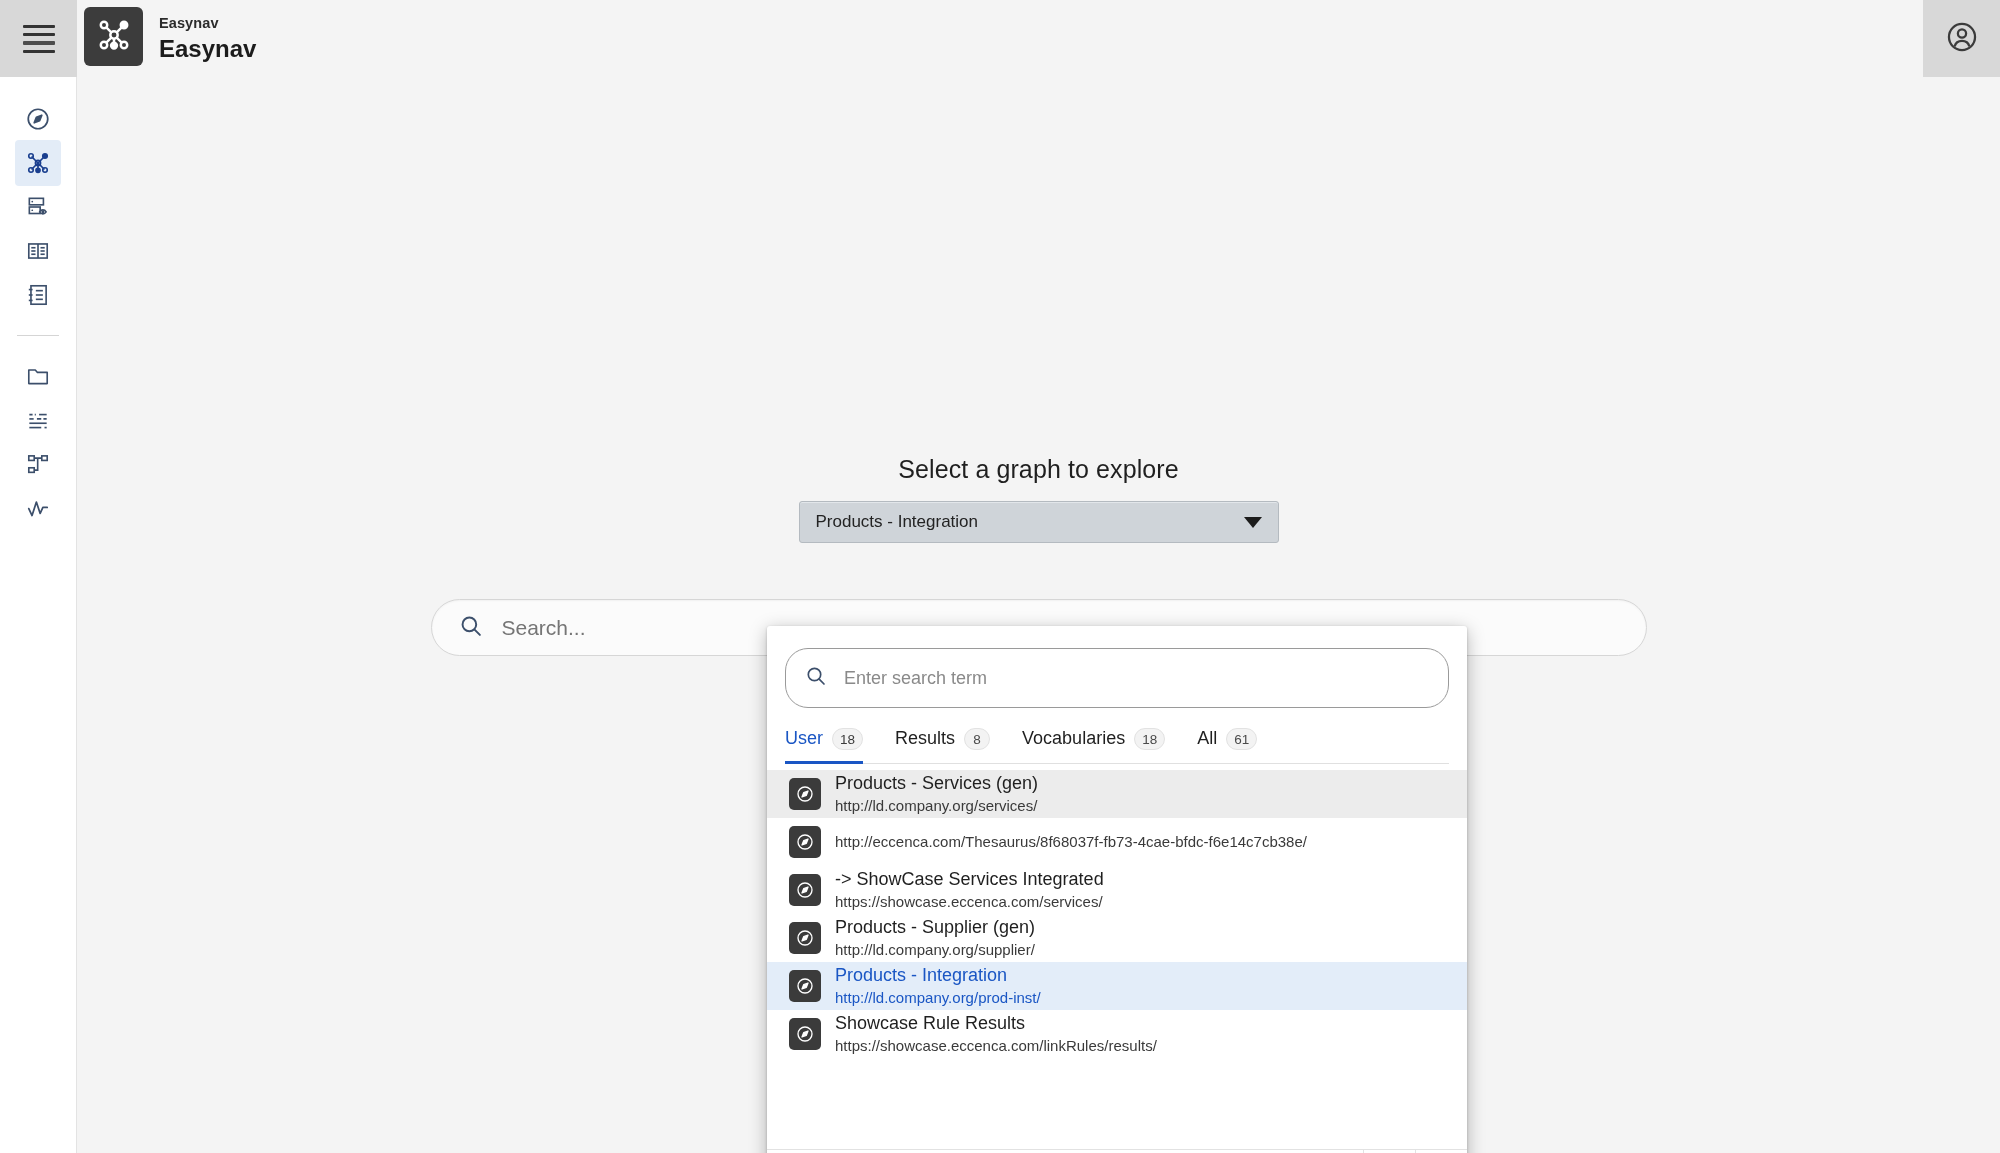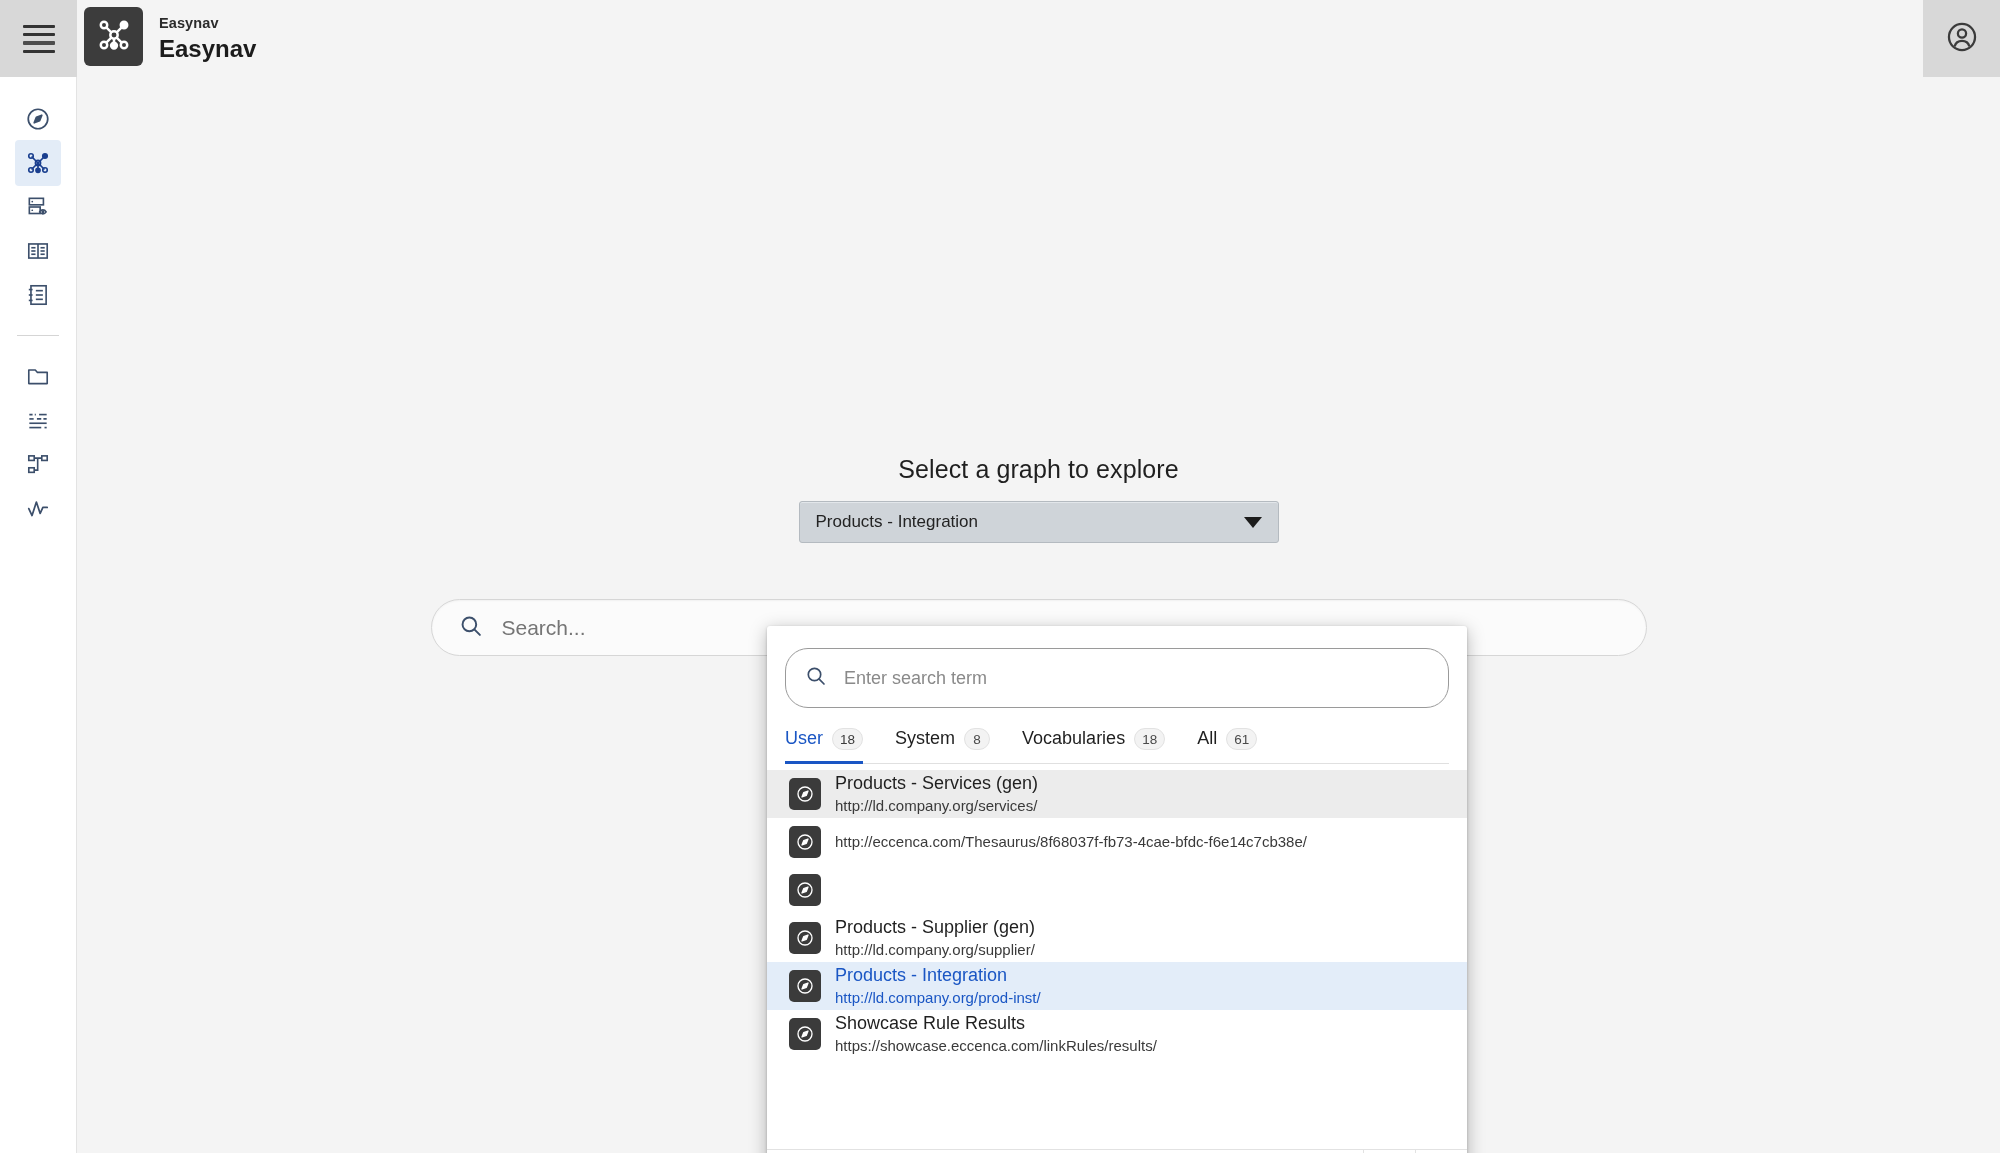--- a/index.html
+++ b/index.html
@@ -416,21 +416,21 @@
           <span class="ph">Enter search term</span>
         </div>
       </div>
 
       <div class="tabs">
         <div class="tab active">
           <span>User</span>
           <span class="count">18</span>
         </div>
         <div class="tab">
-          <span>System</span>
+          <span>Results</span>
           <span class="count">8</span>
         </div>
         <div class="tab">
           <span>Vocabularies</span>
           <span class="count">18</span>
         </div>
         <div class="tab">
           <span>All</span>
           <span class="count">61</span>
         </div>
@@ -462,20 +462,24 @@
             <span class="result-uri">http://eccenca.com/Thesaurus/8f68037f-fb73-4cae-bfdc-f6e14c7cb38e/</span>
           </span>
         </div>
 
         <div class="result">
           <span class="result-icon">
             <svg width="20" height="20" viewBox="0 0 24 24" fill="none" stroke="#ffffff" stroke-width="1.6">
               <circle cx="12" cy="12" r="8.4"></circle>
               <path d="M15.6 8.4 10.4 10.4 8.4 15.6 13.6 13.6Z" fill="#ffffff" stroke-linejoin="round"></path>
             </svg>
+          </span>
+          <span class="result-text">
+            <span class="result-label">-&gt; ShowCase Services Integrated</span>
+            <span class="result-uri">https://showcase.eccenca.com/services/</span>
           </span>
         </div>
 
         <div class="result">
           <span class="result-icon">
             <svg width="20" height="20" viewBox="0 0 24 24" fill="none" stroke="#ffffff" stroke-width="1.6">
               <circle cx="12" cy="12" r="8.4"></circle>
               <path d="M15.6 8.4 10.4 10.4 8.4 15.6 13.6 13.6Z" fill="#ffffff" stroke-linejoin="round"></path>
             </svg>
           </span>

